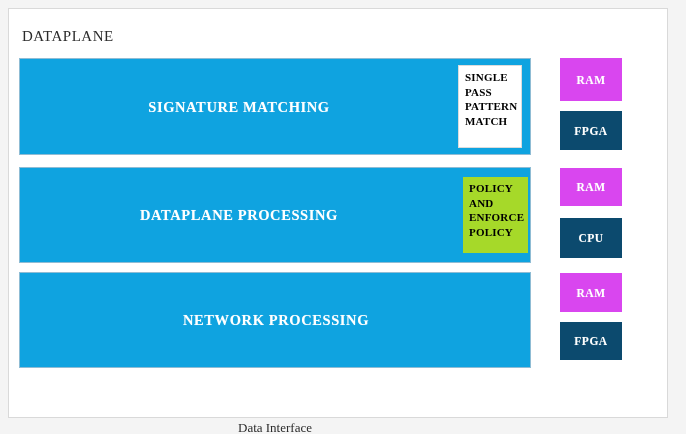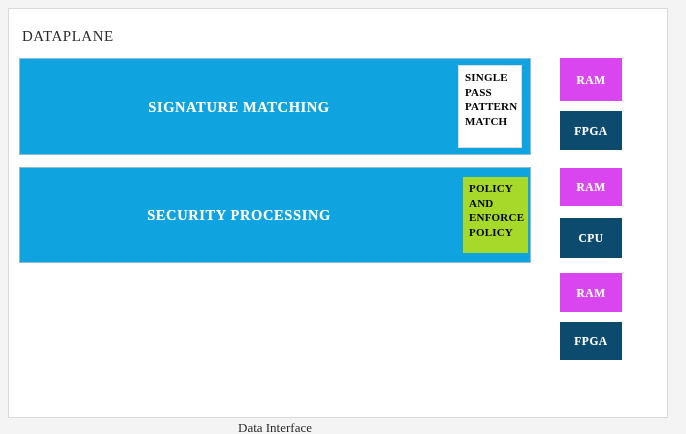--- a/index.html
+++ b/index.html
@@ -123,29 +123,32 @@
     <div class="stage-label">SIGNATURE MATCHING</div>
     <div class="inset-box inset-white" style="left:438px; top:6px; width:64px; height:83px;">
       <span>SINGLE</span>
       <span>PASS</span>
       <span>PATTERN</span>
       <span>MATCH</span>
     </div>
   </div>
 
   <div class="stage-bar" style="top:167px; height:96px;">
-    <div class="stage-label">SECURITY PROCESSING</div>
+    <div class="stage-label">DATAPLANE PROCESSING</div>
     <div class="inset-box inset-green" style="left:443px; top:9px; width:65px; height:76px;">
       <span>POLICY</span>
       <span>AND</span>
       <span>ENFORCE</span>
       <span>POLICY</span>
     </div>
   </div>
 
+  <div class="stage-bar" style="top:272px; height:96px;">
+    <div class="stage-label" style="width:512px;">NETWORK PROCESSING</div>
+  </div>
 
   <div class="chip chip-ram" style="top:58px; height:43px;">RAM</div>
 
   <div class="chip chip-blue" style="top:111px; height:39px;">FPGA</div>
 
   <div class="chip chip-ram" style="top:168px; height:38px;">RAM</div>
 
   <div class="chip chip-blue" style="top:218px; height:40px;">CPU</div>
 
   <div class="chip chip-ram" style="top:273px; height:39px;">RAM</div>

